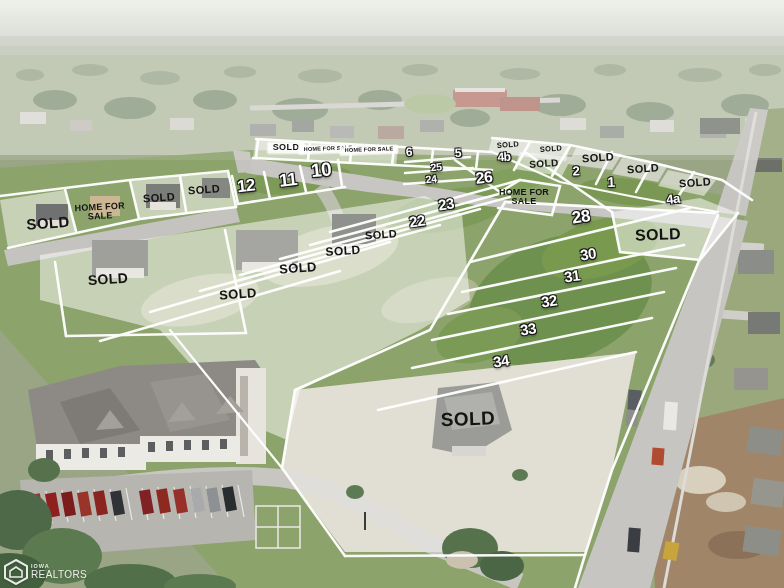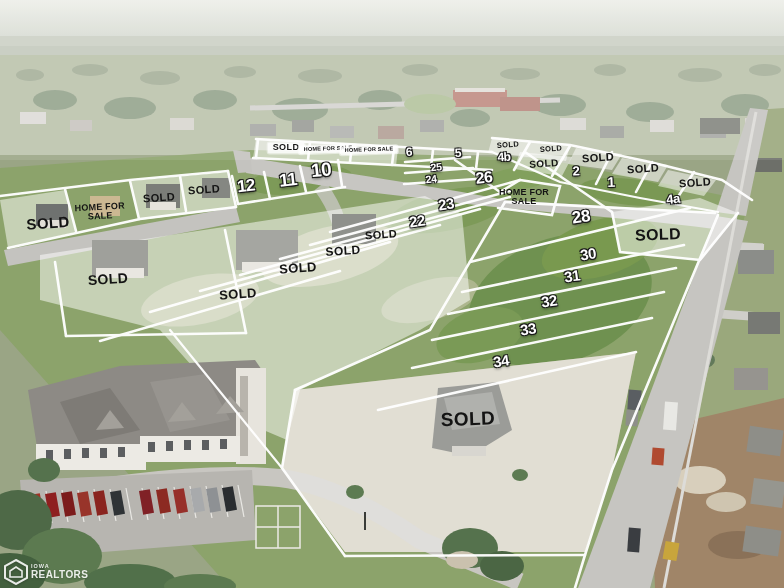--- a/index.html
+++ b/index.html
@@ -14,21 +14,21 @@
                    1px 1px 0 #1a1a1a,0 2px 3px rgba(0,0,0,.55);}
   .sold{color:#141414;font-weight:800;letter-spacing:.4px;}
   .hfs{color:#141414;font-weight:800;text-align:center;letter-spacing:.2px;}
   .wrap{white-space:normal;width:58px;}
   .chip{background:rgba(255,255,255,.85);padding:1px 5px;border-radius:2px;
         box-shadow:0 0 0 1px rgba(255,255,255,.5);}
   #watermark{position:absolute;left:4px;bottom:3px;display:flex;align-items:center;
         gap:3px;color:#fff;opacity:.88;filter:drop-shadow(0 1px 1px rgba(0,0,0,.25));}
   #watermark .wm-txt{display:flex;flex-direction:column;line-height:1;}
   #watermark .wm-small{font-size:5.5px;font-weight:700;letter-spacing:1px;}
-  #watermark .wm-big{font-size:10px;font-weight:700;letter-spacing:.4px;}
+  #watermark .wm-big{font-size:10px;font-weight:400;letter-spacing:.4px;}
 </style>
 </head>
 <body>
 
 <div id="stage">
 
 <svg id="scene" width="784" height="588" viewBox="0 0 784 588">
   <defs>
     <linearGradient id="skyGrad" x1="0" y1="0" x2="0" y2="1">
       <stop offset="0" stop-color="#edefe9"></stop>

